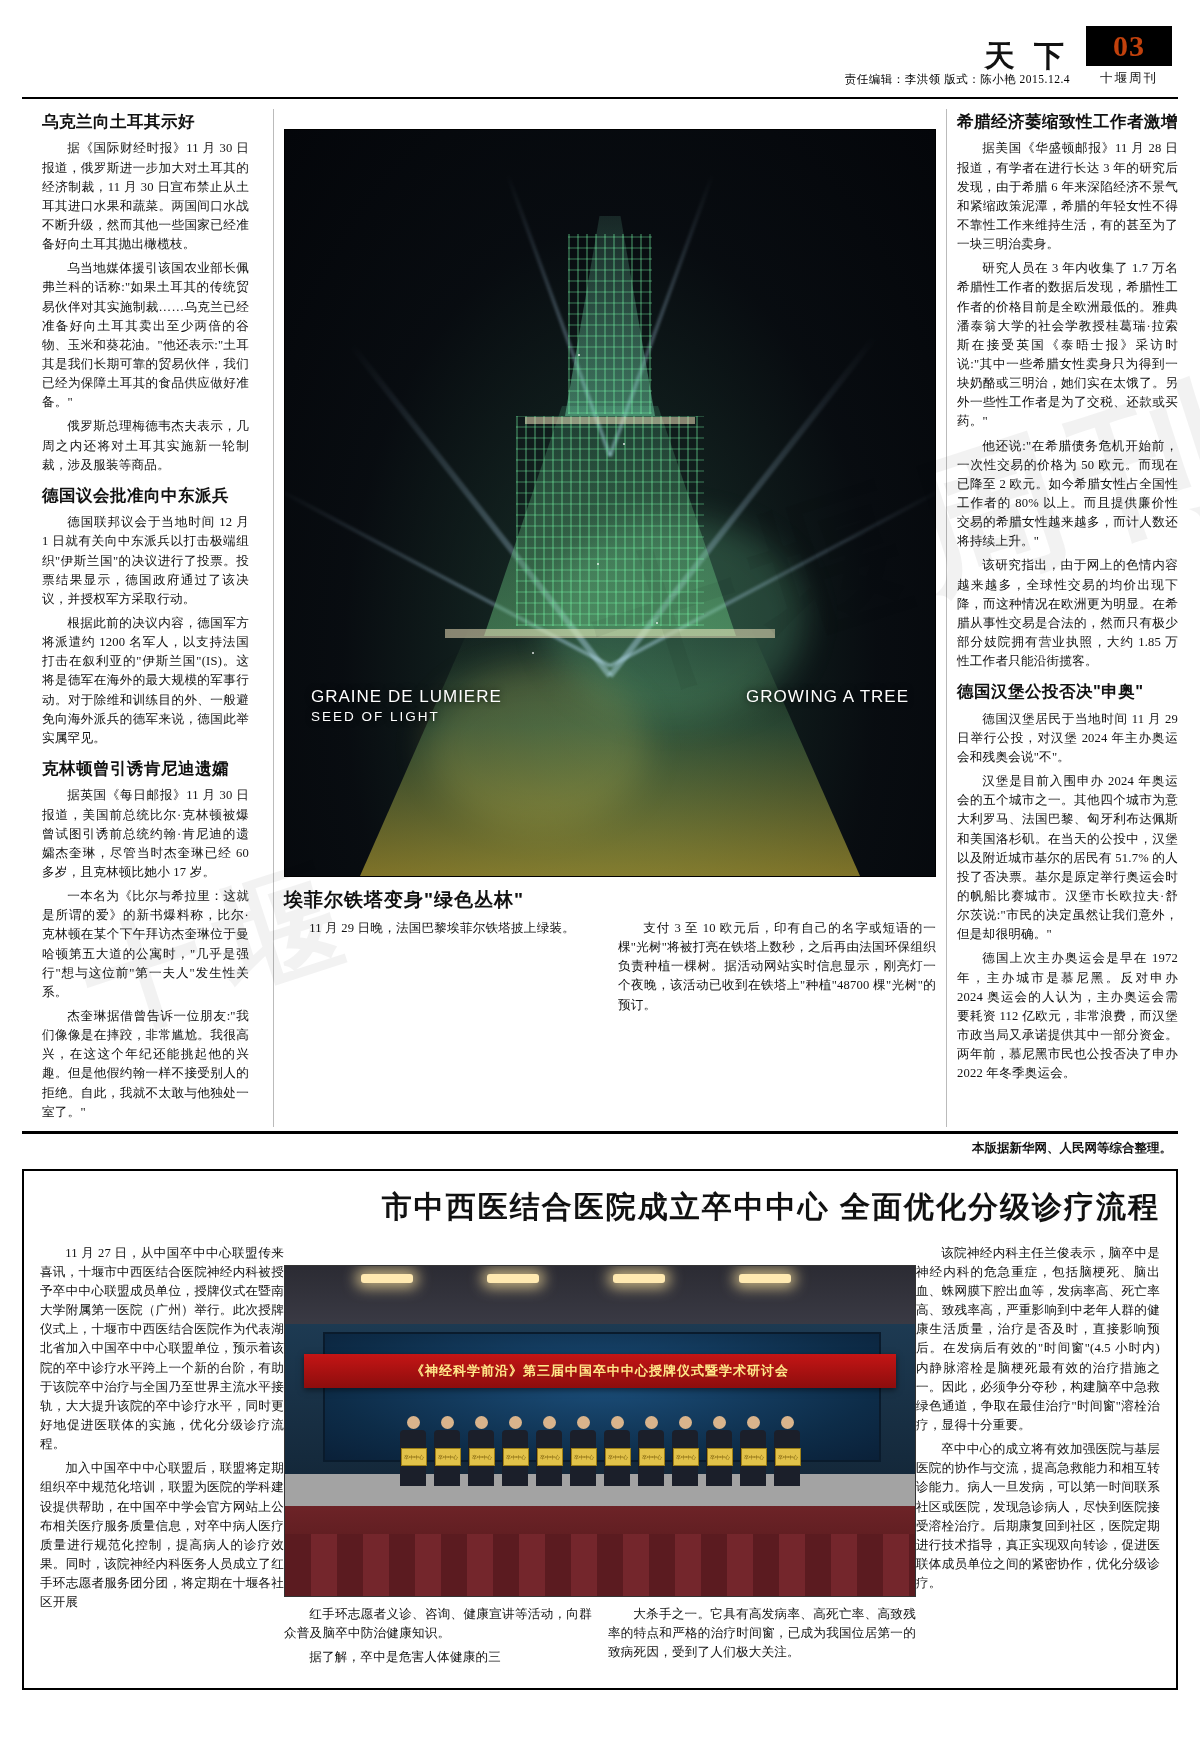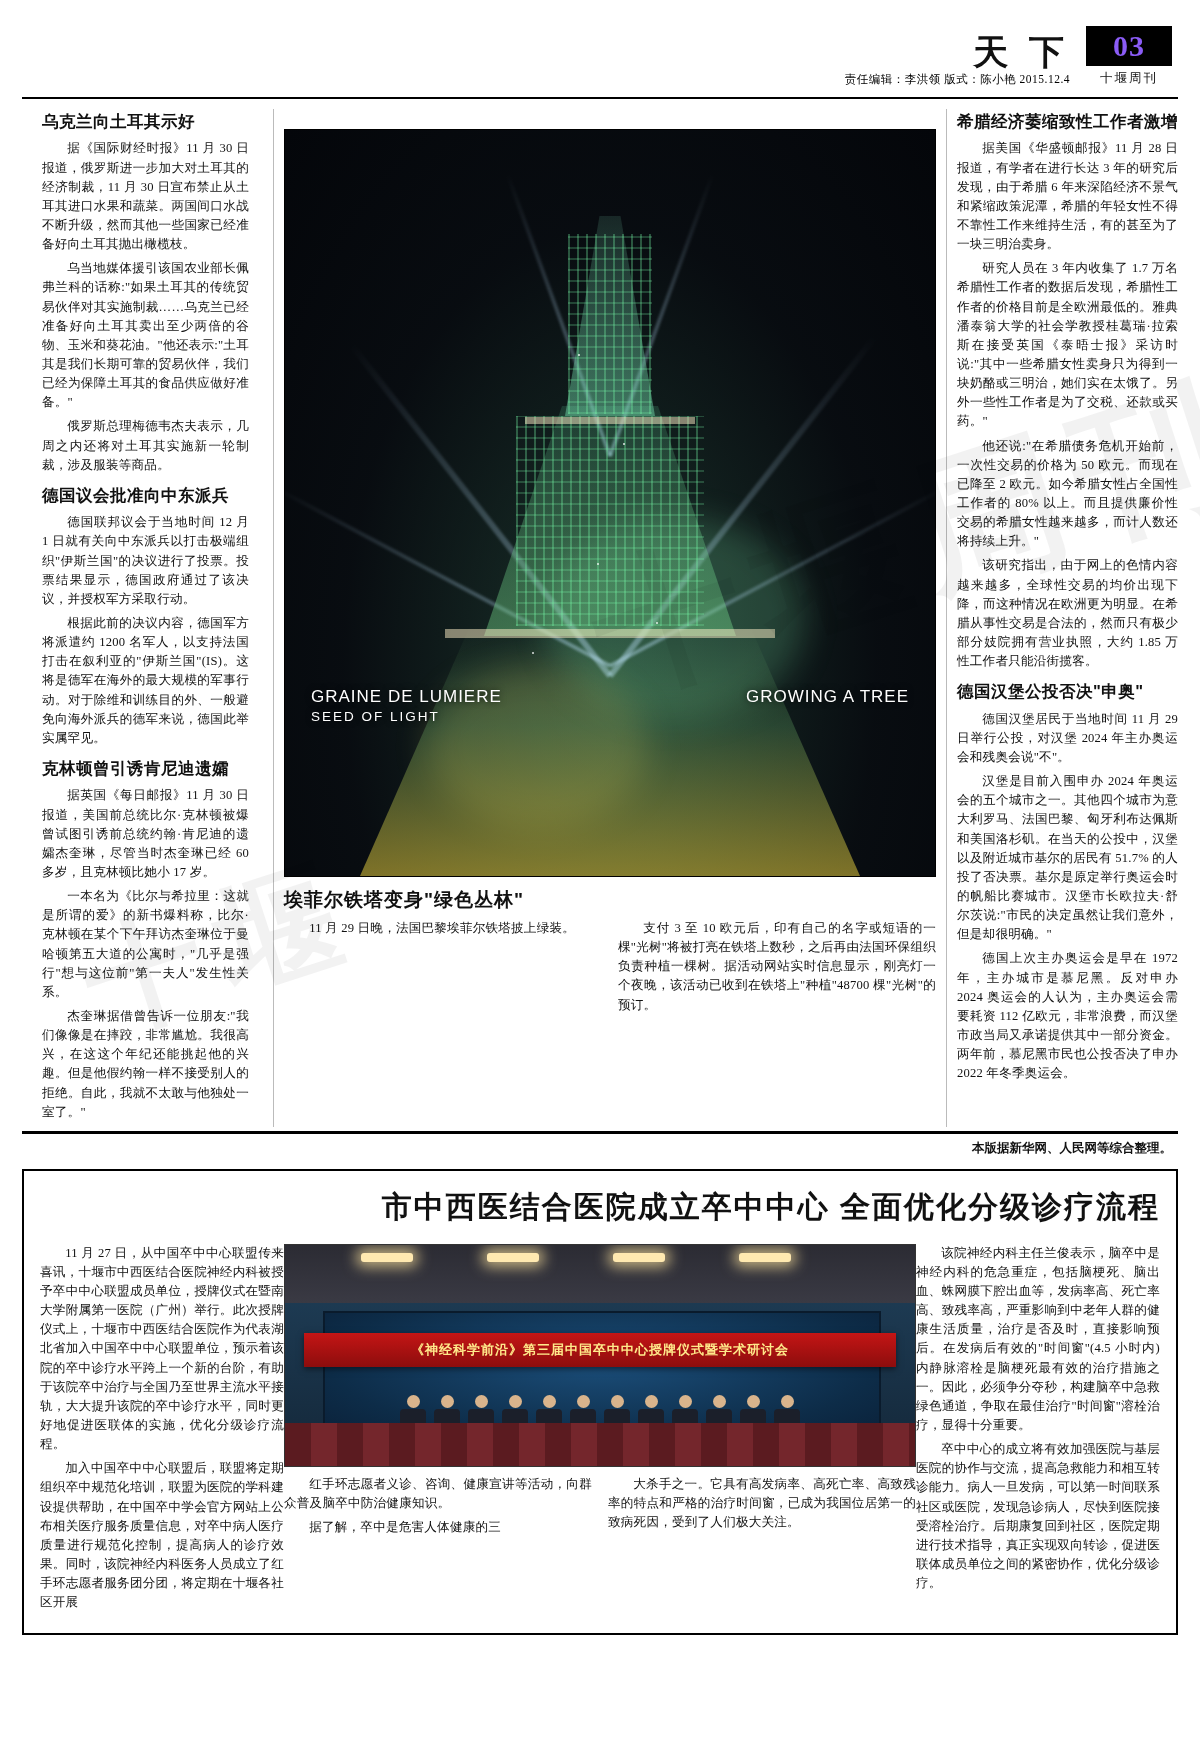--- a/index.html
+++ b/index.html
@@ -24,39 +24,39 @@
     justify-content:flex-end;
     padding:8px 6px 10px 6px;
     border-bottom:2px solid #000;
   }
   .masthead .mh-left{flex:1;}
   .masthead .mh-center{
     text-align:right;
     padding-right:16px;
   }
   .mh-title{
-    font-size:35px;
+    font-size:30px;
     font-weight:bold;
     letter-spacing:6px;
     line-height:1.1;
     margin-bottom:0;
   }
   .mh-credits{
     font-size:11.5px;
     letter-spacing:0.5px;
     color:#000;
     white-space:nowrap;
   }
   .mh-right{
     text-align:center;
     width:86px;
   }
   .mh-num{
     background:#000;
-    color:#8b5cf6;
+    color:#c2410c;
     font-size:30px;
     font-weight:bold;
     line-height:40px;
     padding:0 10px;
     display:block;
     letter-spacing:1px;
   }
   .mh-paper{
     font-size:12.5px;
     letter-spacing:2px;
@@ -228,26 +228,27 @@
   .bb-col{
     width:244px;
     box-sizing:border-box;
   }
   .bb-mid{
     flex:1;
     box-sizing:border-box;
   }
   .conf-photo{
     width:100%;
-    height:223px;
+    height:332px;
     position:relative;
     overflow:hidden;
     background:#a3a3a3;
     border:1px solid #333;
     box-sizing:border-box;
+    margin-top:21px;
   }
   .cp-ceiling{
     position:absolute;left:0;right:0;top:0;height:58px;
     background:linear-gradient(#2b2b33,#3a3a44);
   }
   .cp-light{
     position:absolute;top:8px;width:52px;height:9px;border-radius:3px;
     background:#ffe9b0;box-shadow:0 0 14px 5px rgba(255,230,160,0.7);
   }
   .cp-wall{

